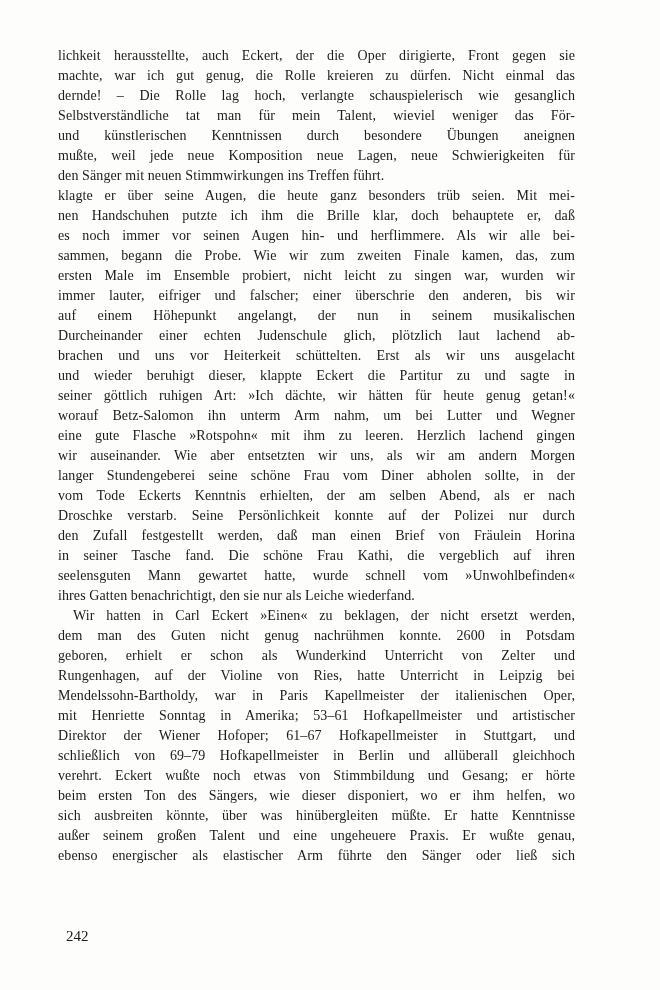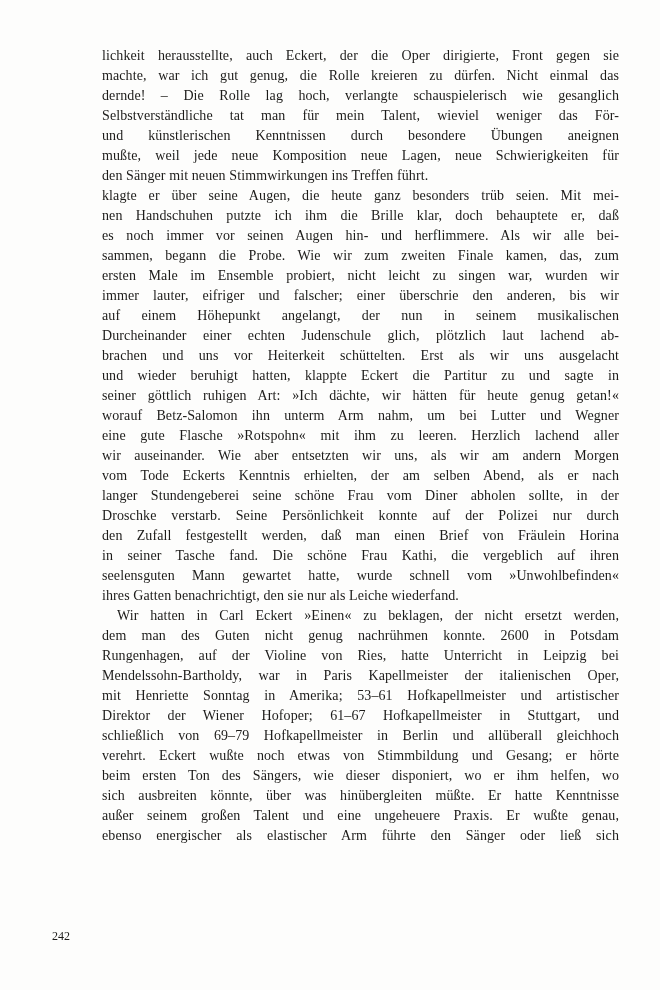--- a/index.html
+++ b/index.html
@@ -17,40 +17,39 @@
     overflow: hidden;
   }
   .text-block {
     position: absolute;
     left: 58px;
     top: 46px;
     width: 517px;
     font-size: 14px;
     line-height: 20px;
     letter-spacing: 0.1px;
-    margin-left: 44px;
   }
   .line {
     height: 20px;
     overflow: hidden;
     text-align: justify;
     text-align-last: justify;
     white-space: normal;
   }
   .line.para-end {
     text-align-last: left;
   }
   .line.para-start {
     text-indent: 15px;
   }
   .page-number {
     position: absolute;
-    left: 52px;
+    left: 66px;
     top: 929px;
-    font-size: 12px;
+    font-size: 15px;
     line-height: 14px;
     color: #1c1b19;
   }
 </style>
 </head>
 <body>
 
 <div class="page">
   <div class="text-block">
     <div class="line">lichkeit herausstellte, auch Eckert, der die Oper dirigierte, Front gegen sie</div>
@@ -62,34 +61,35 @@
     <div class="line para-end">den Sänger mit neuen Stimmwirkungen ins Treffen führt.</div>
     <div class="line">klagte er über seine Augen, die heute ganz besonders trüb seien. Mit mei-</div>
     <div class="line">nen Handschuhen putzte ich ihm die Brille klar, doch behauptete er, daß</div>
     <div class="line">es noch immer vor seinen Augen hin- und herflimmere. Als wir alle bei-</div>
     <div class="line">sammen, begann die Probe. Wie wir zum zweiten Finale kamen, das, zum</div>
     <div class="line">ersten Male im Ensemble probiert, nicht leicht zu singen war, wurden wir</div>
     <div class="line">immer lauter, eifriger und falscher; einer überschrie den anderen, bis wir</div>
     <div class="line">auf einem Höhepunkt angelangt, der nun in seinem musikalischen</div>
     <div class="line">Durcheinander einer echten Judenschule glich, plötzlich laut lachend ab-</div>
     <div class="line">brachen und uns vor Heiterkeit schüttelten. Erst als wir uns ausgelacht</div>
-    <div class="line">und wieder beruhigt hatten, klappte Eckert die Partitur zu und sagte in</div>
+    <div class="line">und wieder beruhigt dieser, klappte Eckert die Partitur zu und sagte in</div>
     <div class="line">seiner göttlich ruhigen Art: »Ich dächte, wir hätten für heute genug getan!«</div>
     <div class="line">worauf Betz-Salomon ihn unterm Arm nahm, um bei Lutter und Wegner</div>
-    <div class="line">eine gute Flasche »Rotspohn« mit ihm zu leeren. Herzlich lachend aller</div>
+    <div class="line">eine gute Flasche »Rotspohn« mit ihm zu leeren. Herzlich lachend gingen</div>
     <div class="line">wir auseinander. Wie aber entsetzten wir uns, als wir am andern Morgen</div>
+    <div class="line">langer Stundengeberei seine schöne Frau vom Diner abholen sollte, in der</div>
     <div class="line">vom Tode Eckerts Kenntnis erhielten, der am selben Abend, als er nach</div>
-    <div class="line">langer Stundengeberei seine schöne Frau vom Diner abholen sollte, in der</div>
     <div class="line">Droschke verstarb. Seine Persönlichkeit konnte auf der Polizei nur durch</div>
     <div class="line">den Zufall festgestellt werden, daß man einen Brief von Fräulein Horina</div>
     <div class="line">in seiner Tasche fand. Die schöne Frau Kathi, die vergeblich auf ihren</div>
     <div class="line">seelensguten Mann gewartet hatte, wurde schnell vom »Unwohlbefinden«</div>
     <div class="line para-end">ihres Gatten benachrichtigt, den sie nur als Leiche wiederfand.</div>
     <div class="line para-start">Wir hatten in Carl Eckert »Einen« zu beklagen, der nicht ersetzt werden,</div>
     <div class="line">dem man des Guten nicht genug nachrühmen konnte. 2600 in Potsdam</div>
+    <div class="line">geboren, erhielt er schon als Wunderkind Unterricht von Zelter und</div>
     <div class="line">Rungenhagen, auf der Violine von Ries, hatte Unterricht in Leipzig bei</div>
     <div class="line">Mendelssohn-Bartholdy, war in Paris Kapellmeister der italienischen Oper,</div>
     <div class="line">mit Henriette Sonntag in Amerika; 53–61 Hofkapellmeister und artistischer</div>
     <div class="line">Direktor der Wiener Hofoper; 61–67 Hofkapellmeister in Stuttgart, und</div>
     <div class="line">schließlich von 69–79 Hofkapellmeister in Berlin und allüberall gleichhoch</div>
     <div class="line">verehrt. Eckert wußte noch etwas von Stimmbildung und Gesang; er hörte</div>
     <div class="line">beim ersten Ton des Sängers, wie dieser disponiert, wo er ihm helfen, wo</div>
     <div class="line">sich ausbreiten könnte, über was hinübergleiten müßte. Er hatte Kenntnisse</div>
     <div class="line">außer seinem großen Talent und eine ungeheuere Praxis. Er wußte genau,</div>
     <div class="line">ebenso energischer als elastischer Arm führte den Sänger oder ließ sich</div>

